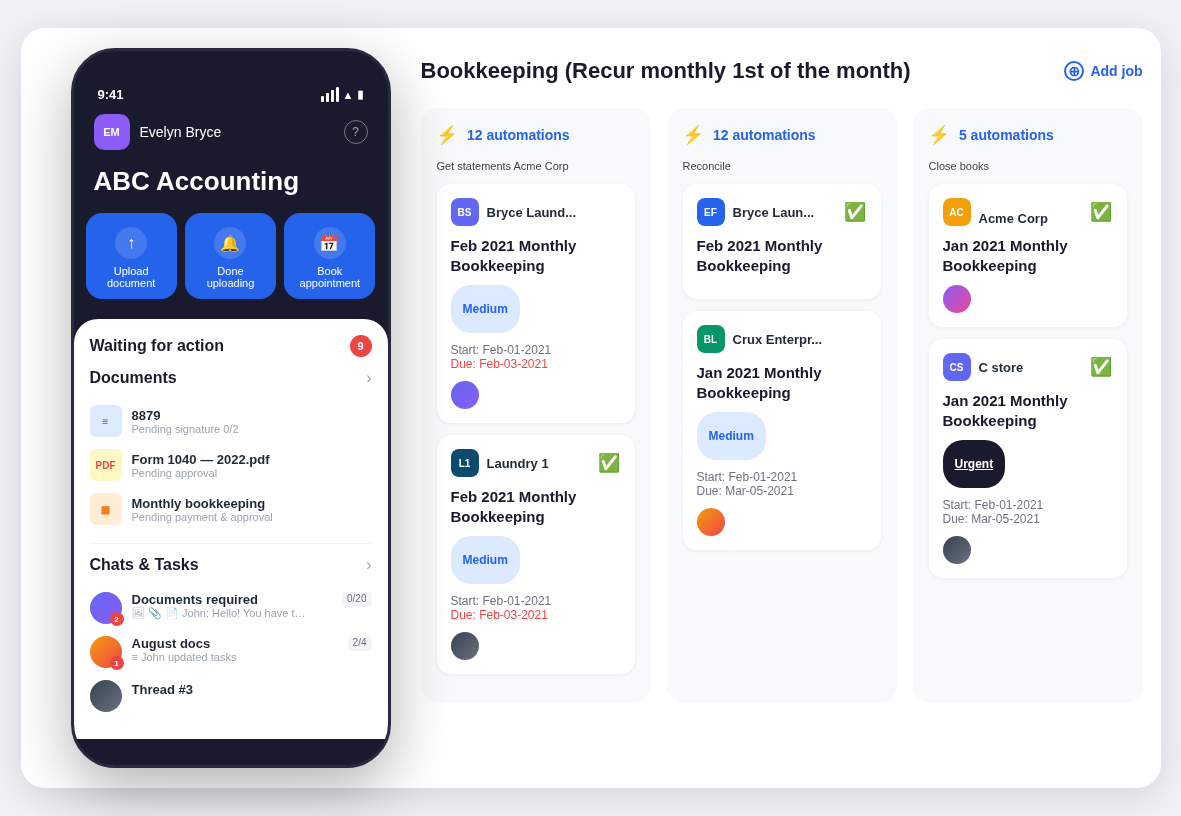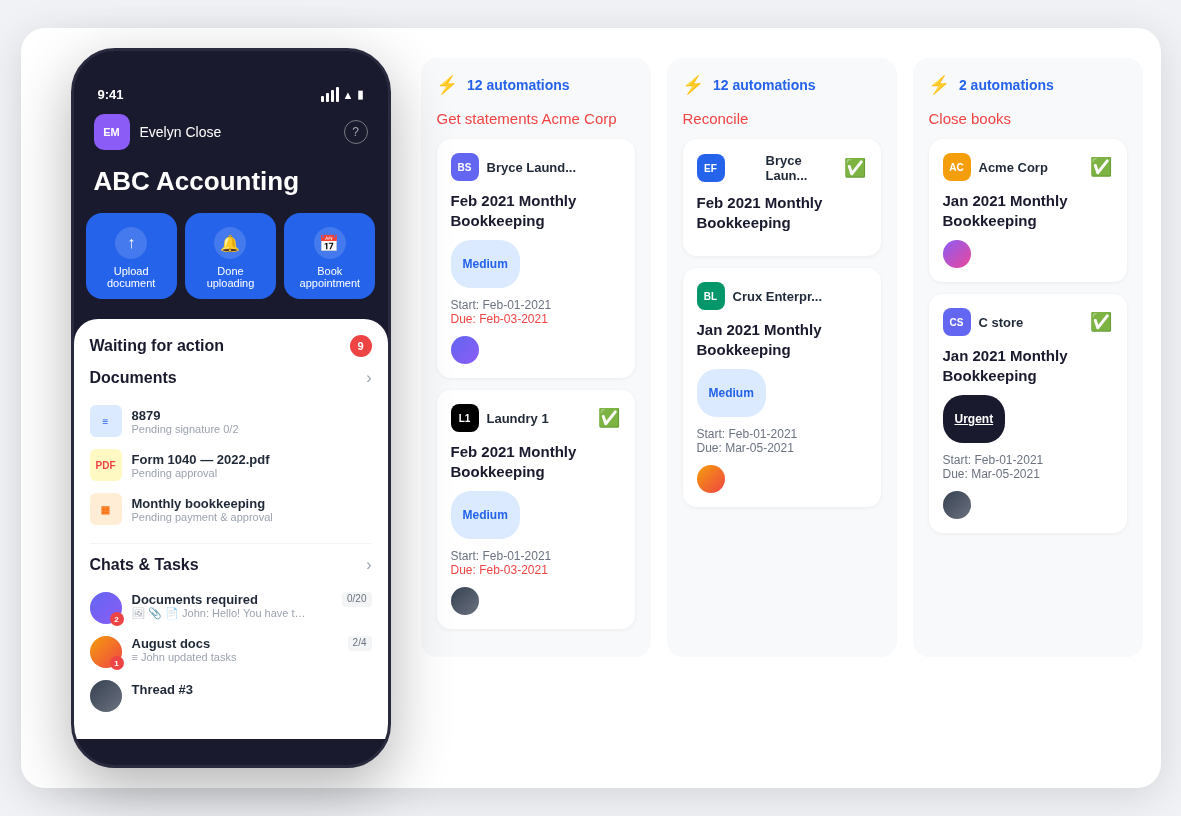--- a/index.html
+++ b/index.html
@@ -297,22 +297,22 @@
     .automation-icon {
       color: #2563eb;
       font-size: 18px;
     }
     .automation-count {
       color: #2563eb;
       font-size: 14px;
       font-weight: 700;
     }
     .column-subtitle {
-      font-size: 15px;
-      color: #ef4444;
+      font-size: 11px;
+      color: #404040;
       margin-bottom: 12px;
     }
 
     .job-card {
       background: white;
       border-radius: 14px;
       padding: 14px;
       margin-bottom: 12px;
       box-shadow: 0 1px 4px rgba(0,0,0,0.06);
     }
@@ -414,21 +414,21 @@
             <span class="signal-bar" style="height:12px;"></span>
             <span class="signal-bar" style="height:15px;"></span>
           </span>
           <span class="wifi-icon">▲</span>
           <span class="battery-icon">▮</span>
         </div>
       </div>
 
       <div class="phone-header">
         <div class="user-avatar-small">EM</div>
-        <span class="user-name">Evelyn Close</span>
+        <span class="user-name">Evelyn Bryce</span>
         <div class="help-btn">?</div>
       </div>
 
       <div class="phone-title">ABC Accounting</div>
 
       <div class="phone-actions">
         <div class="action-btn">
           <div class="action-btn-icon">↑</div>
           <span class="action-btn-label">Upload<br>document</span>
         </div>
@@ -518,20 +518,27 @@
           <div style="flex:1;">
             <span class="chat-title">Thread #3</span>
           </div>
         </div>
 
       </div>
     </div>
   </div>
 
   <div class="right-section">
+    <div class="page-header">
+      <h1 class="page-title">Bookkeeping (Recur monthly 1st of the month)</h1>
+      <div class="add-job-btn">
+        <div class="add-job-icon">⊕</div>
+        <span>Add job</span>
+      </div>
+    </div>
 
     <div class="columns-container">
 
       <div class="column">
         <div class="column-header">
           <span class="automation-icon">⚡</span>
           <span class="automation-count">12 automations</span>
         </div>
         <div class="column-subtitle">Get statements Acme Corp</div>
 
@@ -547,21 +554,21 @@
           <div class="job-date">Start: Feb-01-2021</div>
           <div class="job-due">Due: Feb-03-2021</div>
           <div class="assignee-row">
             <div class="avatar-img-placeholder"></div>
           </div>
         </div>
 
         <div class="job-card">
           <div class="card-client-row">
             <div style="display:flex;align-items:center;flex:1;">
-              <div class="client-avatar" style="background:#000000;">L1</div>
+              <div class="client-avatar" style="background:#0c4a6e;">L1</div>
               <span class="client-name">Laundry 1</span>
             </div>
             <span class="check-icon">✅</span>
           </div>
           <div class="job-title">Feb 2021 Monthly Bookkeeping</div>
           <span class="badge badge-medium">Medium</span>
           <div class="job-date">Start: Feb-01-2021</div>
           <div class="job-due">Due: Feb-03-2021</div>
           <div class="assignee-row">
             <div class="avatar-img-placeholder5"></div>
@@ -571,21 +578,21 @@
 
       <div class="column">
         <div class="column-header">
           <span class="automation-icon">⚡</span>
           <span class="automation-count">12 automations</span>
         </div>
         <div class="column-subtitle">Reconcile</div>
 
         <div class="job-card">
           <div class="card-client-row">
-            <div style="display:flex;align-items:center;flex:1;gap:33px;">
+            <div style="display:flex;align-items:center;flex:1;">
               <div class="client-avatar" style="background:#2563eb;">EF</div>
               <span class="client-name">Bryce Laun...</span>
             </div>
             <span class="check-icon">✅</span>
           </div>
           <div class="job-title">Feb 2021 Monthly Bookkeeping</div>
         </div>
 
         <div class="job-card">
           <div class="card-client-row">
@@ -600,27 +607,27 @@
           <div class="job-due-green">Due: Mar-05-2021</div>
           <div class="assignee-row">
             <div class="avatar-img-placeholder2"></div>
           </div>
         </div>
       </div>
 
       <div class="column">
         <div class="column-header">
           <span class="automation-icon">⚡</span>
-          <span class="automation-count">2 automations</span>
+          <span class="automation-count">5 automations</span>
         </div>
         <div class="column-subtitle">Close books</div>
 
         <div class="job-card">
           <div class="card-client-row">
-            <div style="display:flex;align-items:center;flex:1;">
+            <div style="display:flex;align-items:flex-end;flex:1;">
               <div class="client-avatar" style="background:#f59e0b;">AC</div>
               <span class="client-name">Acme Corp</span>
             </div>
             <span class="check-icon">✅</span>
           </div>
           <div class="job-title">Jan 2021 Monthly Bookkeeping</div>
           <div class="assignee-row">
             <div class="avatar-img-placeholder4"></div>
           </div>
         </div>

